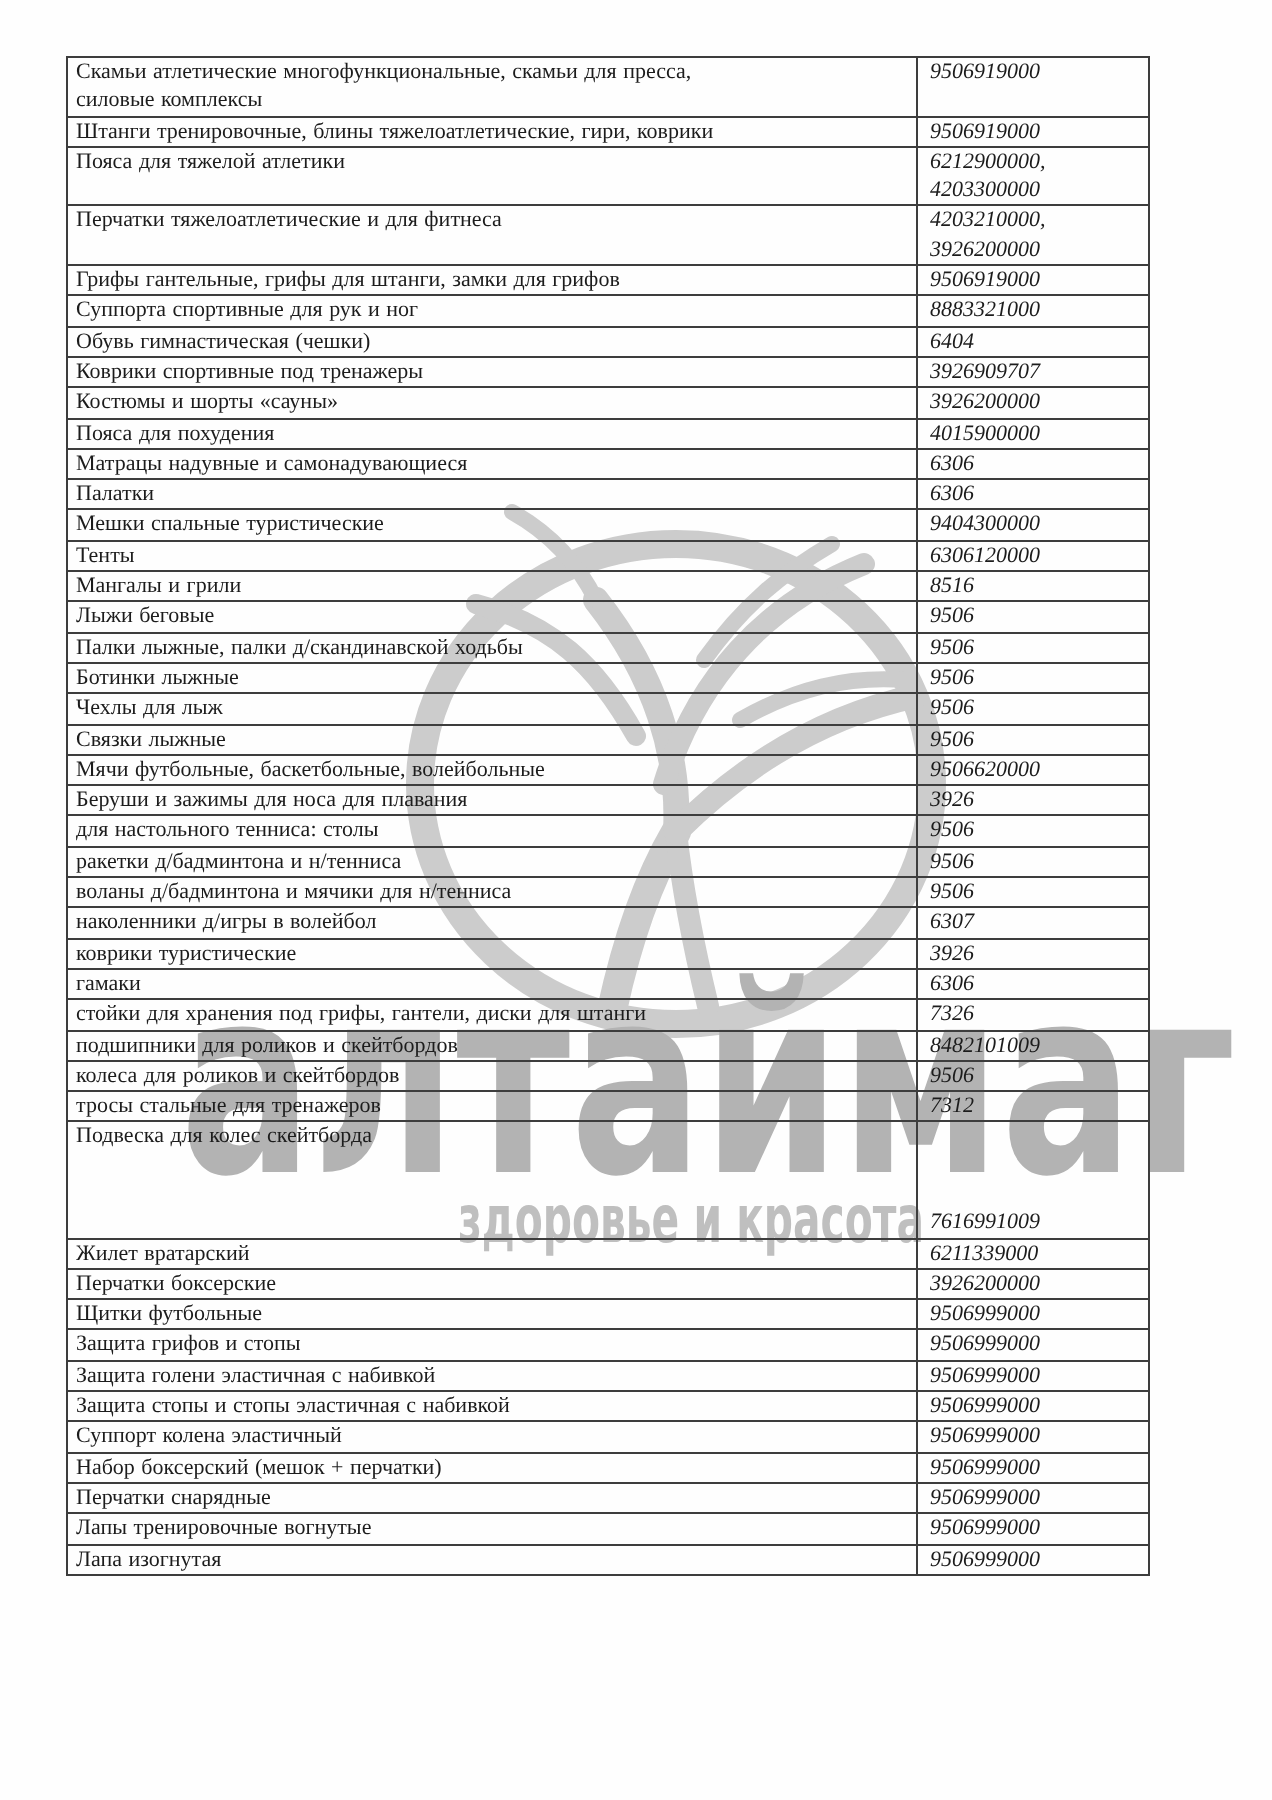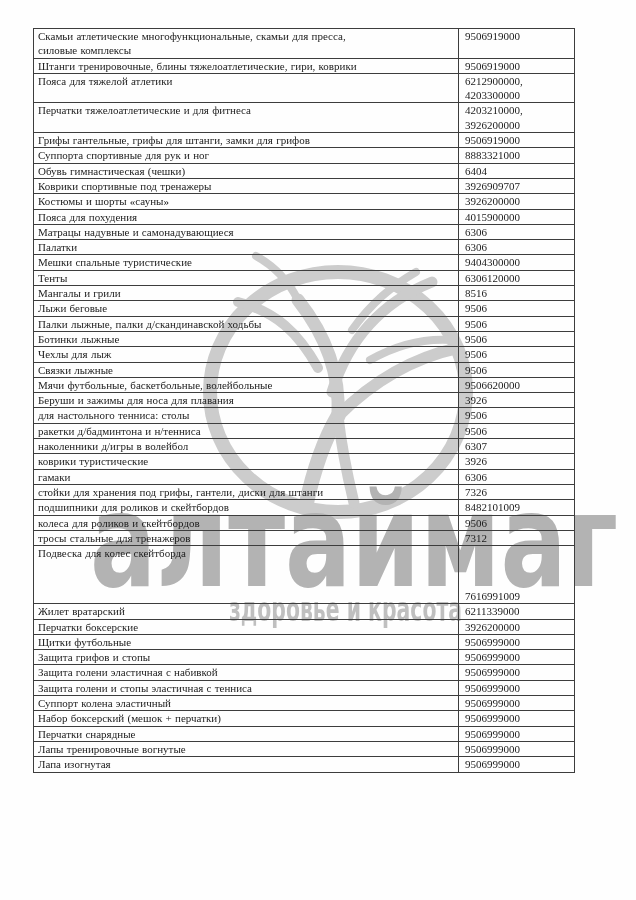--- a/index.html
+++ b/index.html
@@ -30,21 +30,21 @@
   }
   .codes-table td {
     border:1px solid #3d3d3d;
     font-size:11px;
     line-height:14.3px;
     color:#1c1c1c;
     vertical-align:top;
     word-spacing:0.5px;
   }
   td.c-name  { width:416px; padding:0 4px; }
-  td.c-code  { width:103px; padding:0 6px; }
+  td.c-code  { width:103px; padding:0 6px;font-style:italic; }
   .wm-brand   { font-family:"DejaVu Sans", sans-serif; font-weight:bold; }
   .wm-tagline { font-family:"DejaVu Sans", sans-serif; font-weight:bold; }
 </style>
 </head>
 <body>
 
 <div class="page">
 
   <div class="watermark">
     <svg width="636" height="900" viewBox="0 0 636 900" xmlns="http://www.w3.org/2000/svg">
@@ -190,20 +190,24 @@
     <tr>
       <td class="c-name">для настольного тенниса: столы</td>
       <td class="c-code">9506</td>
     </tr>
 
     <tr>
       <td class="c-name">ракетки д/бадминтона и н/тенниса</td>
       <td class="c-code">9506</td>
     </tr>
 
+    <tr>
+      <td class="c-name">воланы д/бадминтона и мячики для н/тенниса</td>
+      <td class="c-code">9506</td>
+    </tr>
 
 
     <tr>
       <td class="c-name">наколенники д/игры в волейбол</td>
       <td class="c-code">6307</td>
     </tr>
 
     <tr>
       <td class="c-name">коврики туристические</td>
       <td class="c-code">3926</td>
@@ -260,21 +264,21 @@
       <td class="c-name">Защита грифов и стопы</td>
       <td class="c-code">9506999000</td>
     </tr>
 
     <tr>
       <td class="c-name">Защита голени эластичная с набивкой</td>
       <td class="c-code">9506999000</td>
     </tr>
 
     <tr>
-      <td class="c-name">Защита голени и стопы эластичная с тенниса</td>
+      <td class="c-name">Защита стопы и стопы эластичная с набивкой</td>
       <td class="c-code">9506999000</td>
     </tr>
 
     <tr>
       <td class="c-name">Суппорт колена эластичный</td>
       <td class="c-code">9506999000</td>
     </tr>
 
     <tr>
       <td class="c-name">Набор боксерский (мешок + перчатки)</td>

